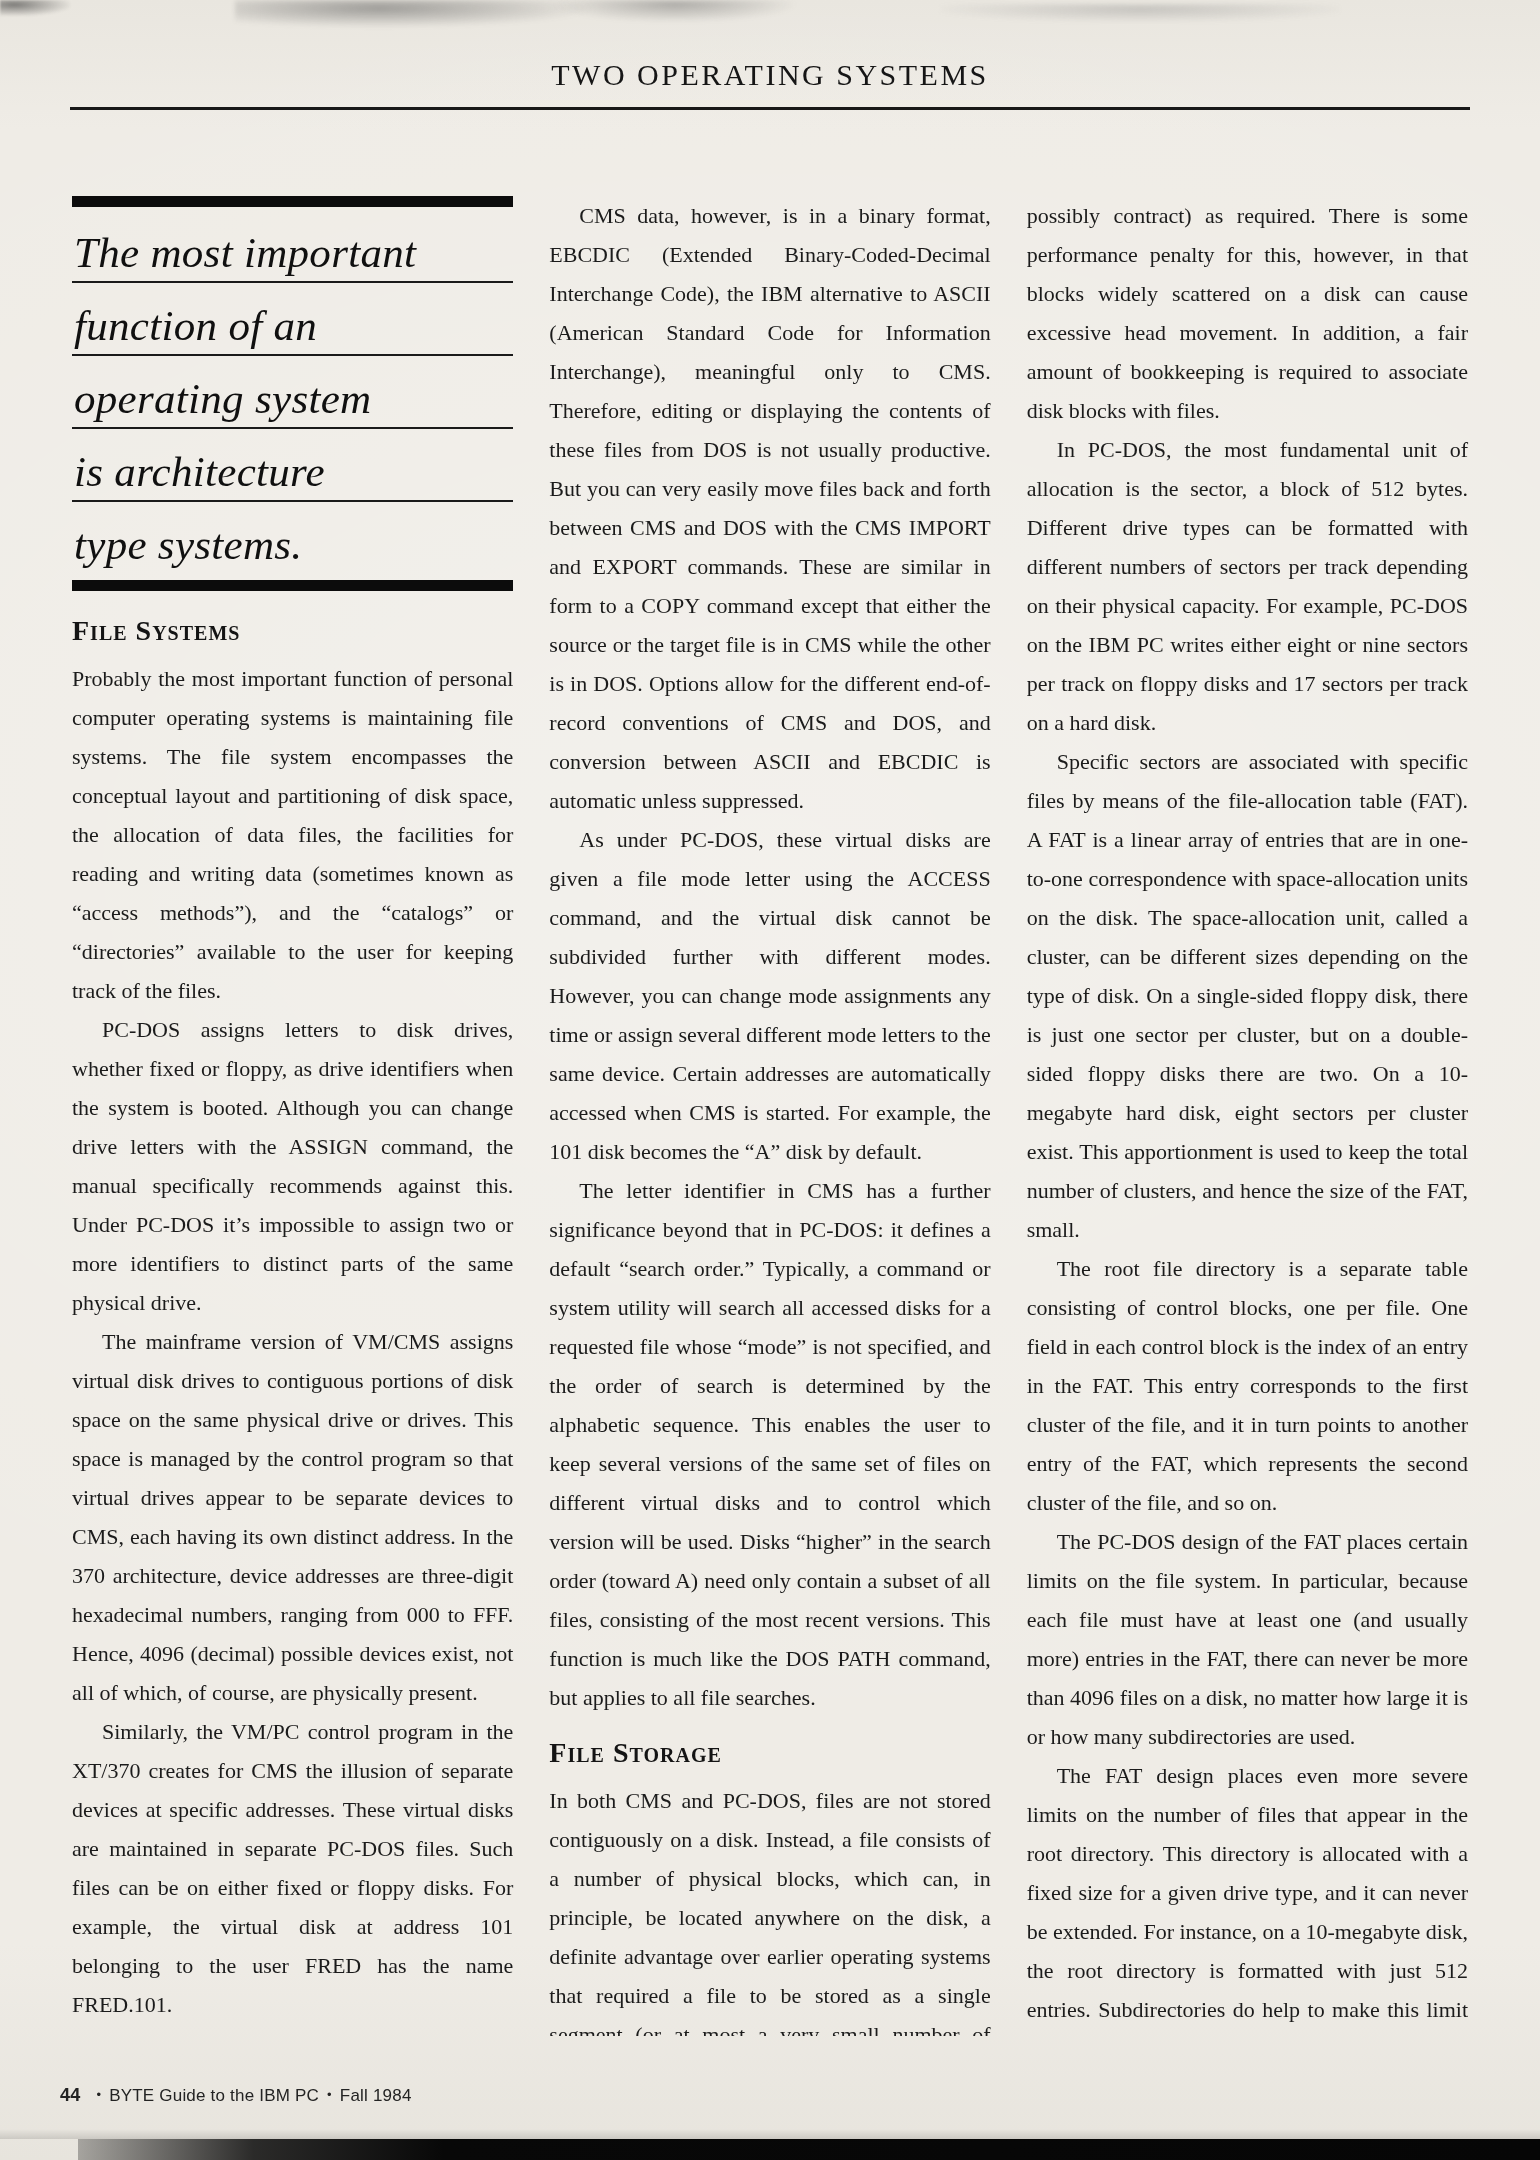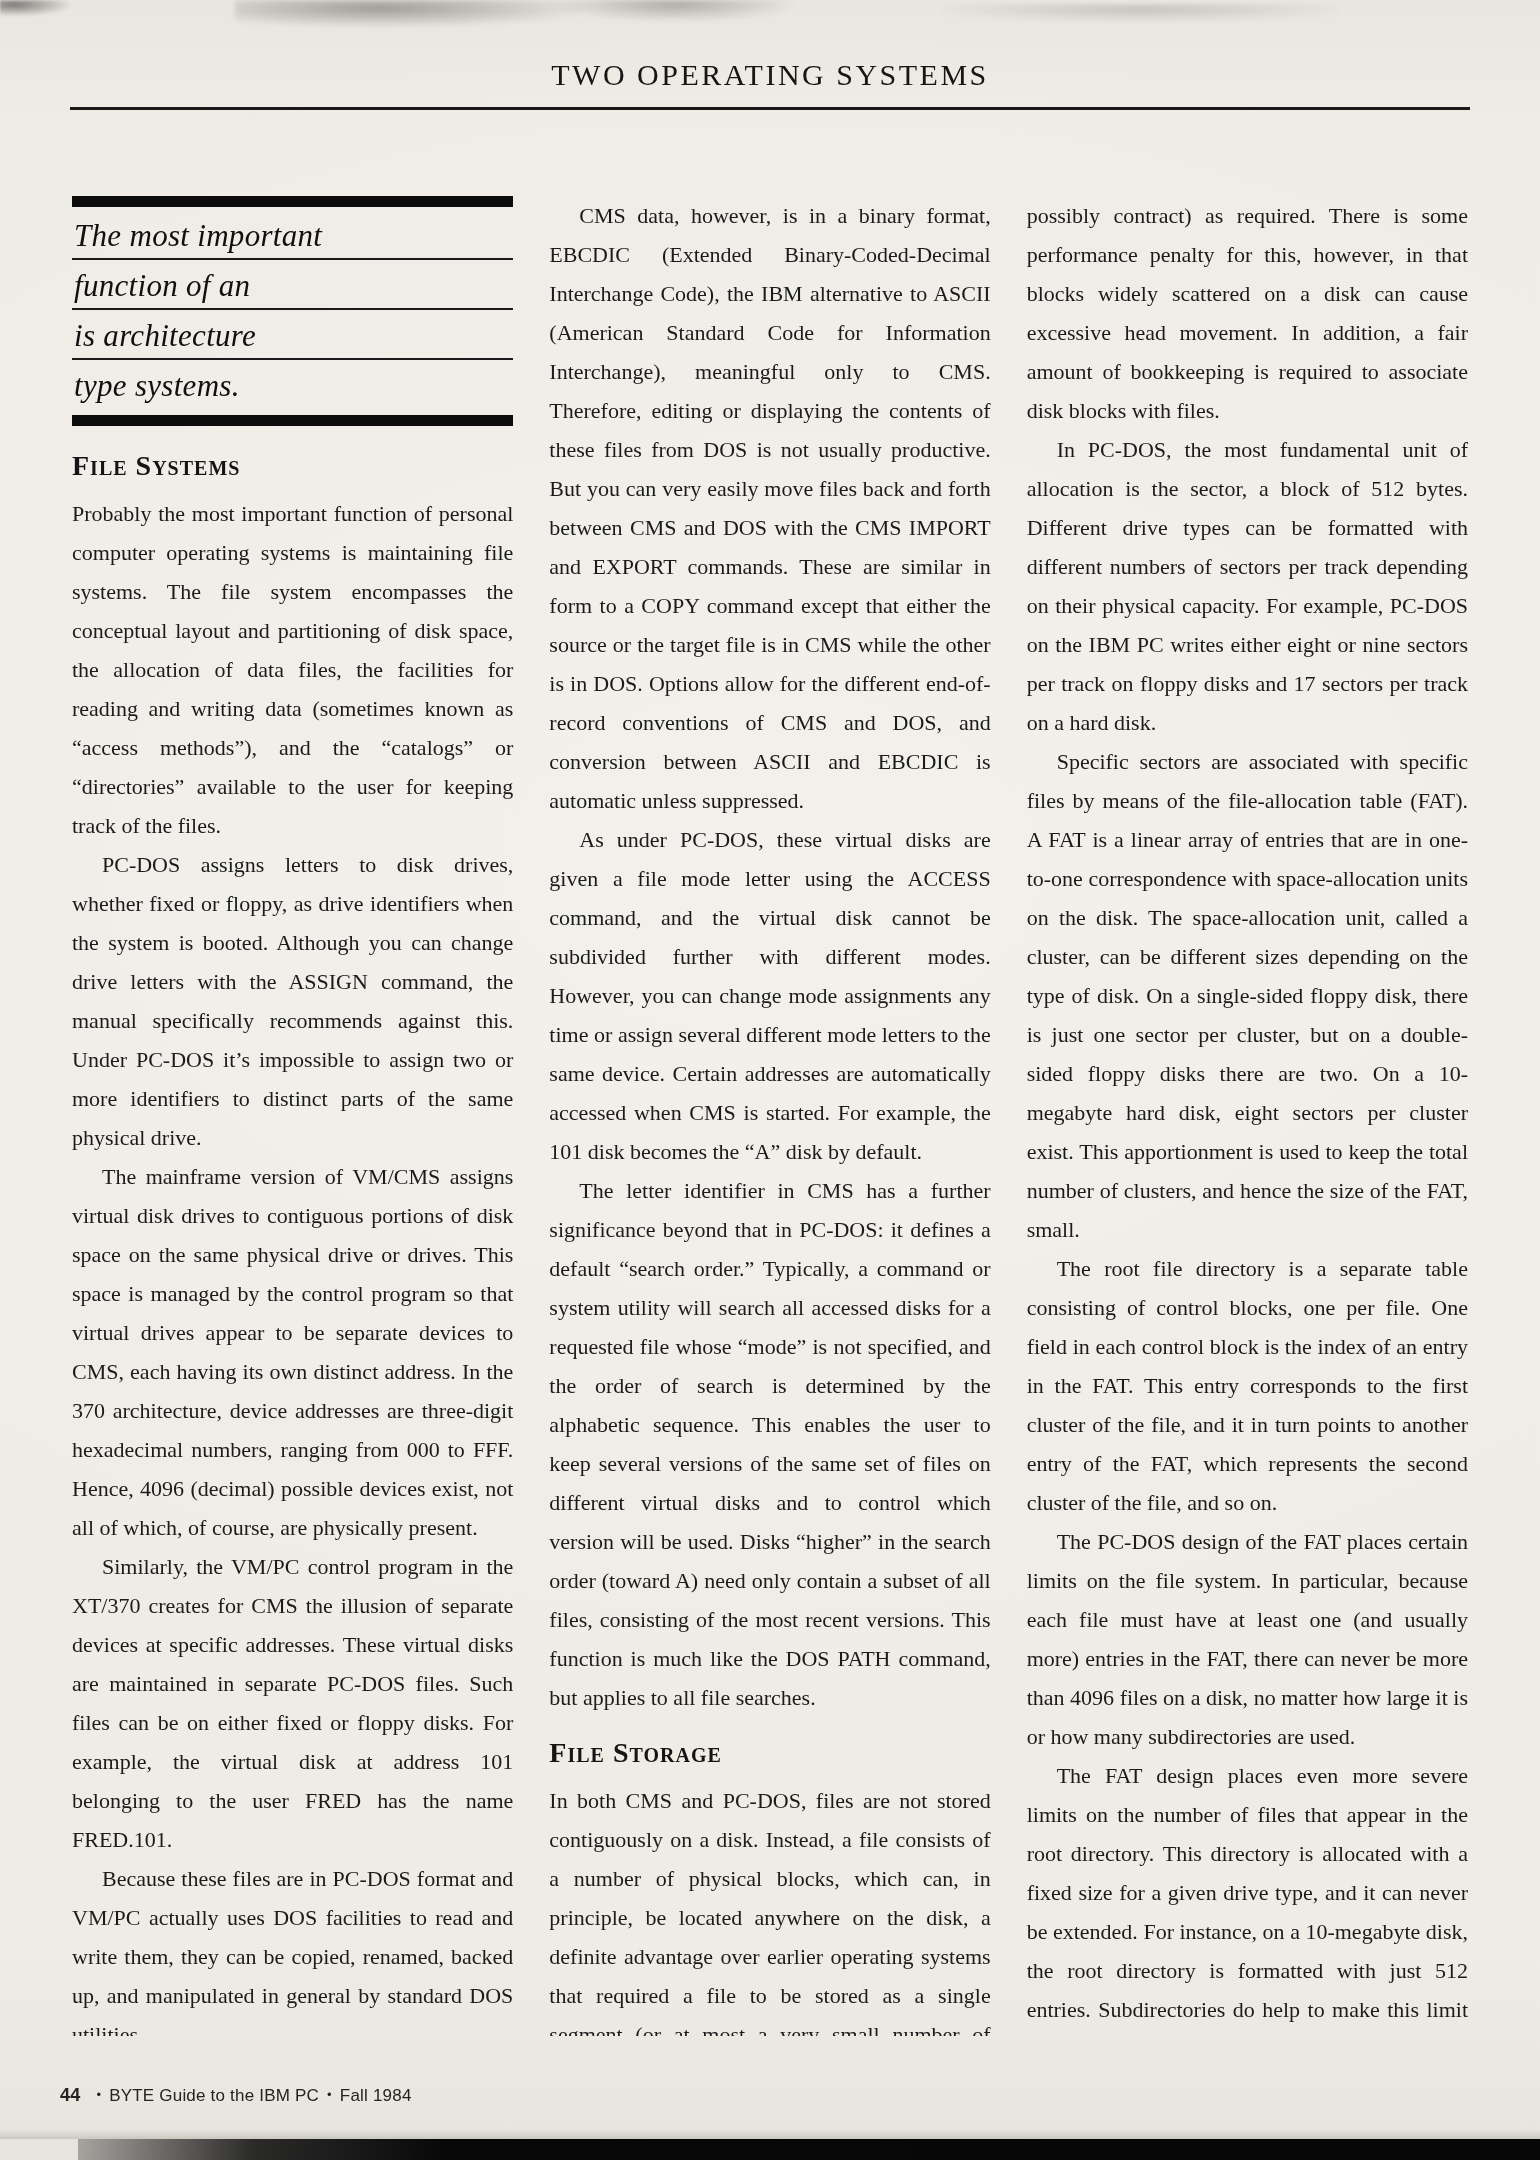--- a/index.html
+++ b/index.html
@@ -63,26 +63,27 @@
 
   
   .pull-quote {
     border-top:11px solid #0c0c0c;
     border-bottom:11px solid #0c0c0c;
     padding:3px 0 12px 0;
     margin-bottom:24px;
   }
   .pq-line {
     font-style:italic;
-    font-size:31px;
+    font-size:43px;
     line-height:1;
     padding:10px 2px 7px 2px;
     border-bottom:2px solid #1a1a1a;
     color:#101010;
     letter-spacing:0.3px;
+    margin-top:11px;
   }
   .pq-line:last-child { border-bottom:none; padding-bottom:2px; }
 
   
   h2.section {
     font-variant:small-caps;
     font-size:28px;
     font-weight:700;
     letter-spacing:1px;
     color:#141414;
@@ -126,20 +127,21 @@
     <h1>TWO OPERATING SYSTEMS</h1>
     <div class="header-rule"></div>
   </header>
 
   <main class="columns">
 
     <section class="col">
       <div class="pull-quote">
         <div class="pq-line">The most important</div>
         <div class="pq-line">function of an</div>
+        <div class="pq-line">operating system</div>
         <div class="pq-line">is architecture</div>
         <div class="pq-line">type systems.</div>
       </div>
       <h2 class="section">File Systems</h2>
       <p class="flush">Probably the most important function of personal computer operating systems is maintaining file systems. The file system encompasses the conceptual layout and partitioning of disk space, the allocation of data files, the facilities for reading and writing data (sometimes known as “access methods”), and the “catalogs” or “directories” available to the user for keeping track of the files.</p>
       <p>PC-DOS assigns letters to disk drives, whether fixed or floppy, as drive identifiers when the system is booted. Although you can change drive letters with the ASSIGN command, the manual specifically recommends against this. Under PC-DOS it’s impossible to assign two or more identifiers to distinct parts of the same physical drive.</p>
       <p>The mainframe version of VM/CMS assigns virtual disk drives to contiguous portions of disk space on the same physical drive or drives. This space is managed by the control program so that virtual drives appear to be separate devices to CMS, each having its own distinct address. In the 370 architecture, device addresses are three-digit hexadecimal numbers, ranging from 000 to FFF. Hence, 4096 (decimal) possible devices exist, not all of which, of course, are physically present.</p>
       <p>Similarly, the VM/PC control program in the XT/370 creates for CMS the illusion of separate devices at specific addresses. These virtual disks are maintained in separate PC-DOS files. Such files can be on either fixed or floppy disks. For example, the virtual disk at address 101 belonging to the user FRED has the name FRED.101.</p>
       <p>Because these files are in PC-DOS format and VM/PC actually uses DOS facilities to read and write them, they can be copied, renamed, backed up, and manipulated in general by standard DOS utilities.</p>
     </section>

